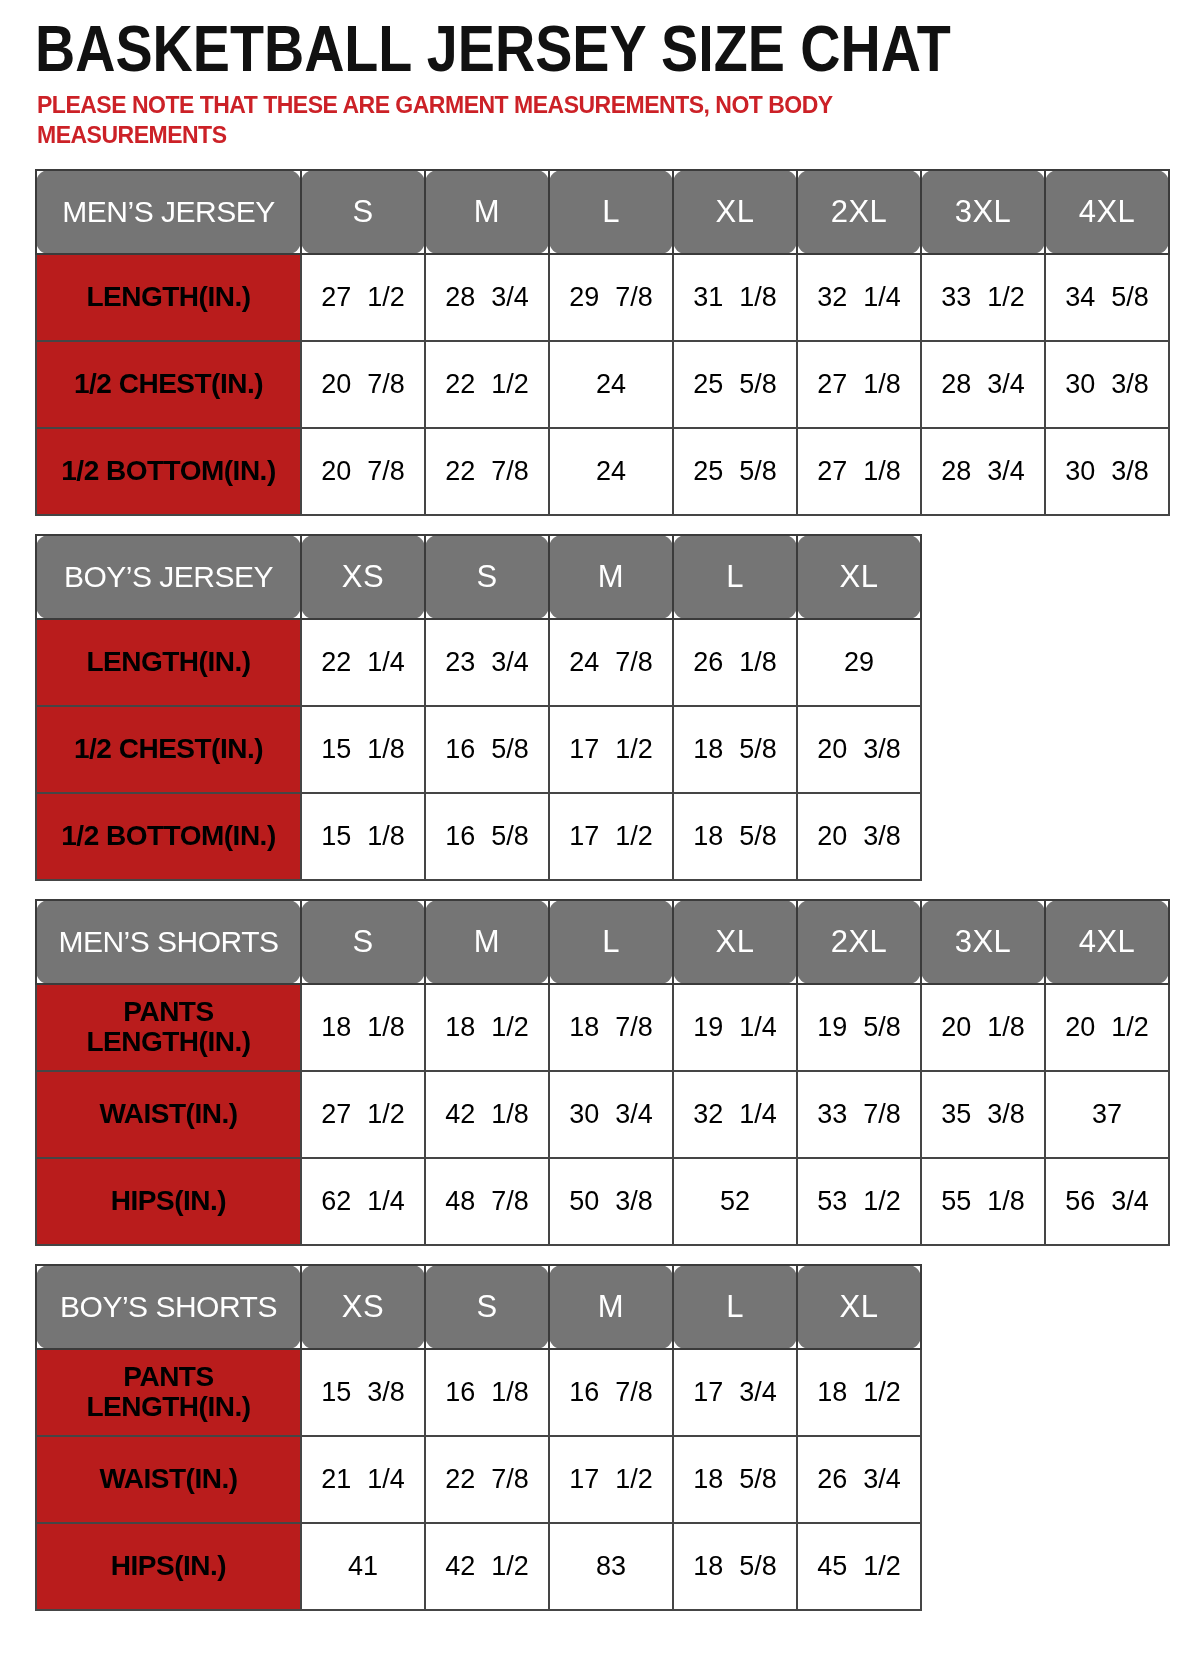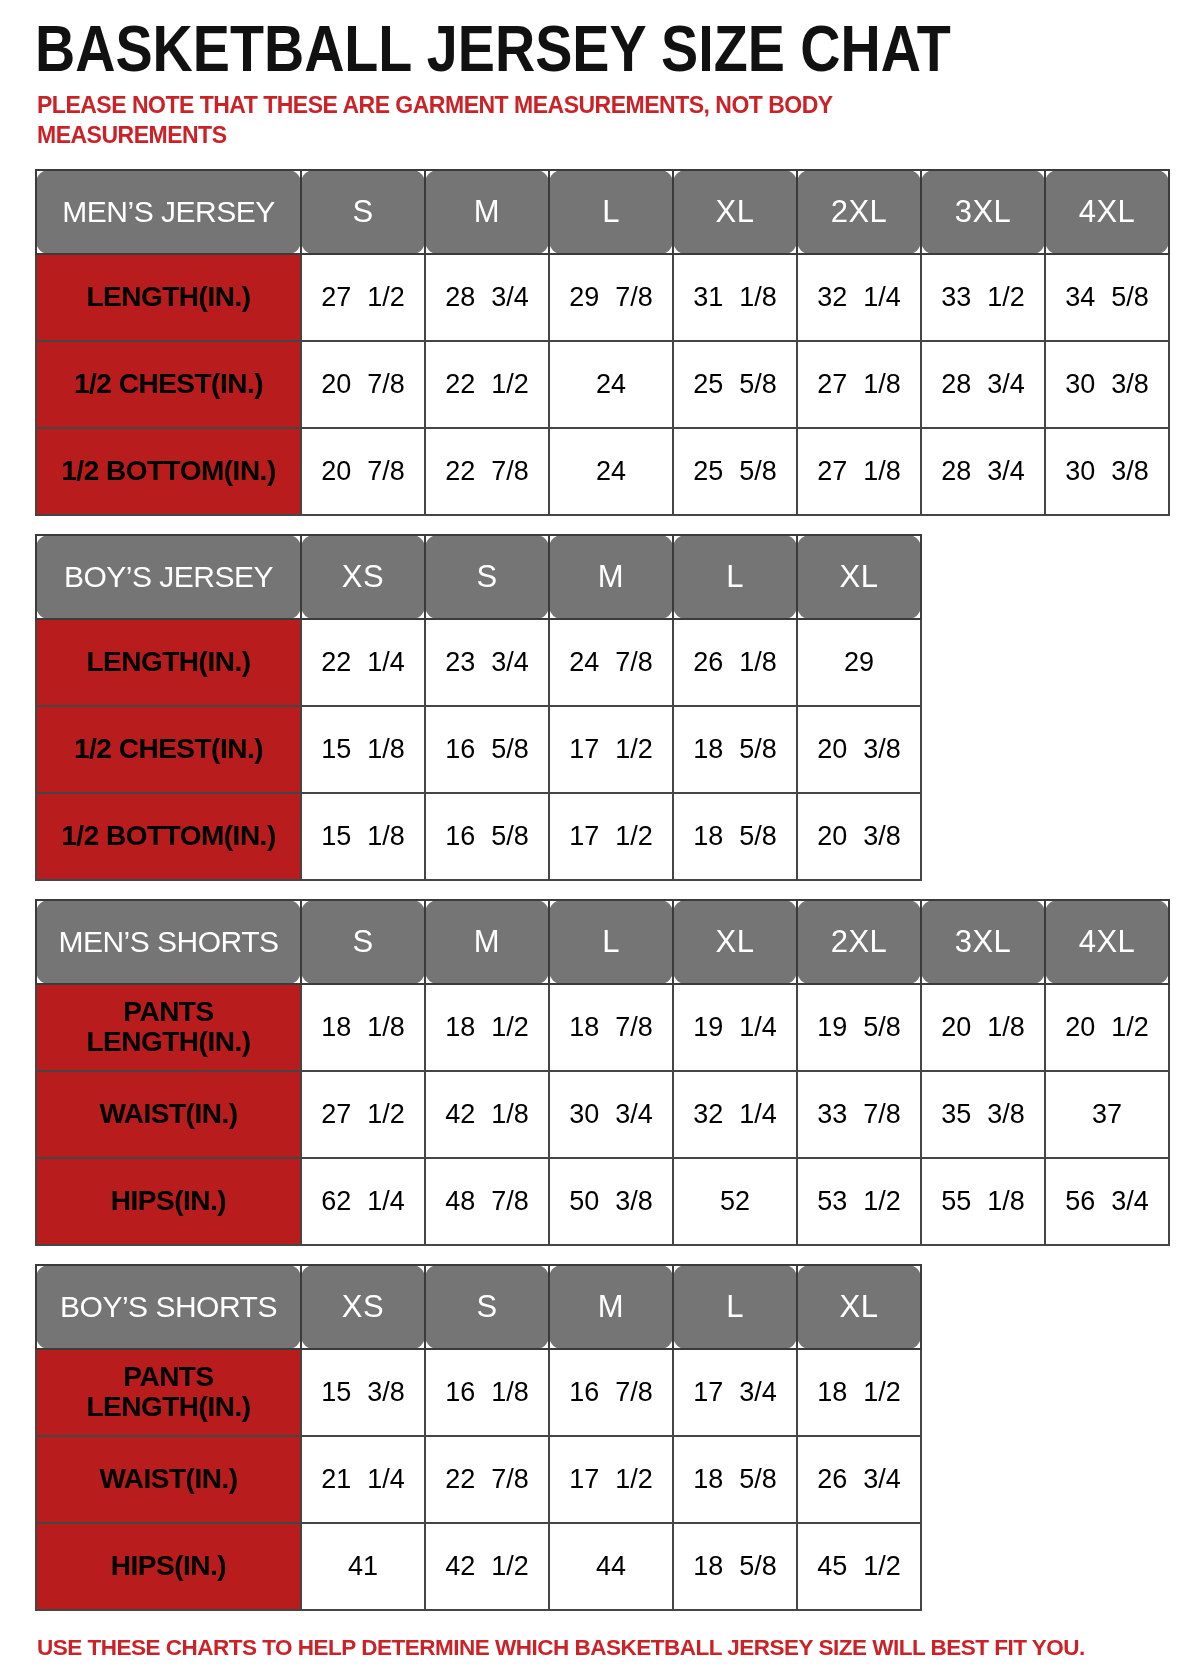--- a/index.html
+++ b/index.html
@@ -300,23 +300,22 @@
               <td>21 1/4</td>
               <td>22 7/8</td>
               <td>17 1/2</td>
               <td>18 5/8</td>
               <td>26 3/4</td>
             </tr>
             <tr>
               <th>HIPS(IN.)</th>
               <td>41</td>
               <td>42 1/2</td>
-              <td>44</td>
+              <td>83</td>
               <td>18 5/8</td>
               <td>45 1/2</td>
             </tr>
           </tbody>
         </table>
       </div>
   </div>
 
-  <div class="footer">USE THESE CHARTS TO HELP DETERMINE WHICH BASKETBALL JERSEY SIZE WILL BEST FIT YOU.</div>
 </div>
 
 </body></html>

